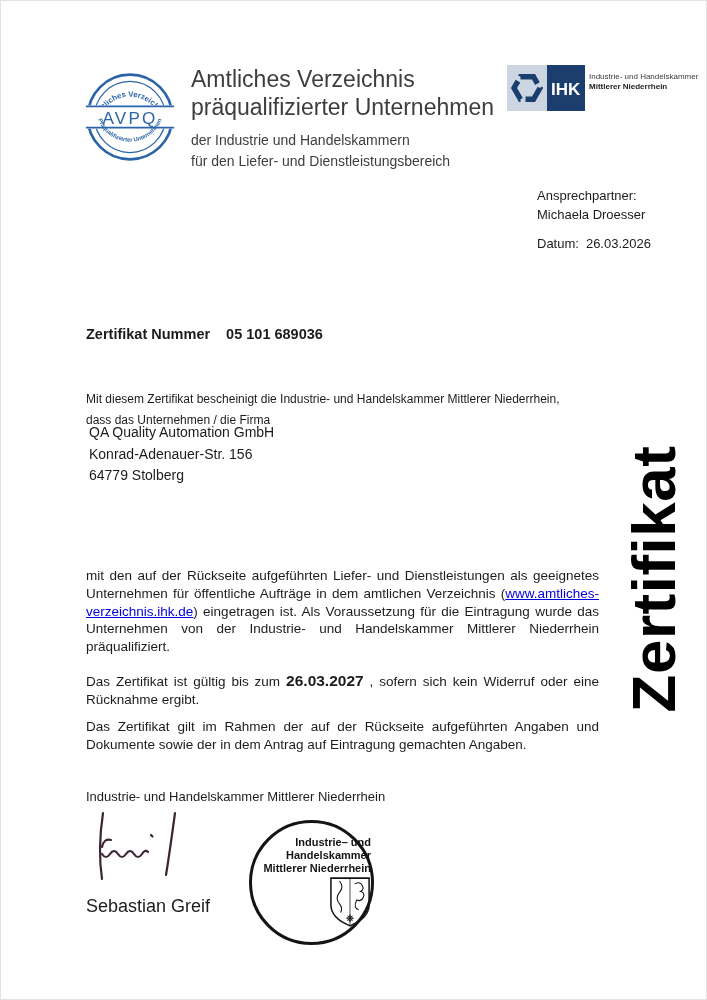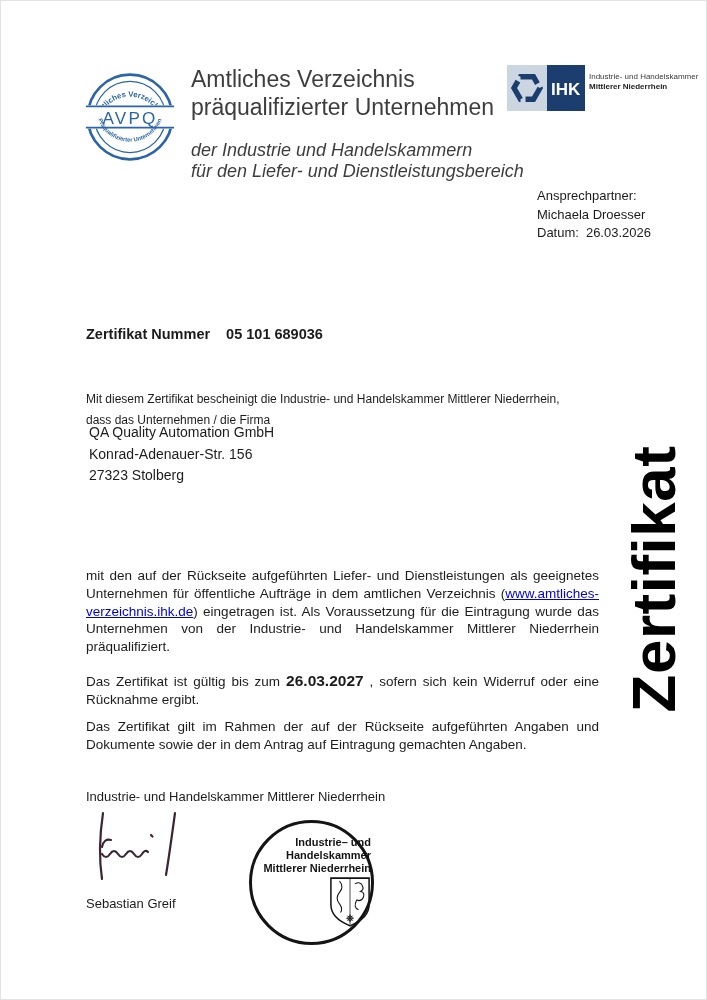--- a/index.html
+++ b/index.html
@@ -13,29 +13,29 @@
     font-family:"Liberation Sans", sans-serif;
     color:#1c1c1c;
     overflow:hidden;
   }
   .abs{position:absolute;}
 
   
   .avpq-logo{left:84px;top:69px;width:90px;height:94px;}
   .title-block{left:190px;top:64px;color:#3d3d3d;}
   .title-main{font-size:23px;line-height:28px;font-weight:400;}
-  .title-sub{font-size:18px;line-height:20.5px;margin-top:19px;font-style:italic;}
+  .title-sub{font-size:14px;line-height:20.5px;margin-top:9px;}
 
   .ihk-logo{left:506px;top:64px;display:flex;align-items:flex-start;}
   .ihk-text{margin-left:4px;padding-top:7px;font-size:8px;line-height:10px;color:#3a3a3a;}
   .ihk-text .b{font-weight:bold;color:#222;}
 
   
   .contact{left:536px;top:186px;font-size:13px;line-height:18.5px;}
-  .contact .date-row{}
+  .contact .date-row{margin-top:11px;}
   .contact .date-row .lbl{margin-right:7px;}
 
   
   .cert-number{left:85px;top:325px;font-size:14.5px;font-weight:bold;}
   .cert-number .val{margin-left:16px;}
 
   .intro{left:85px;top:388px;width:474px;font-size:12px;line-height:21px;}
 
   .company{left:88px;top:421px;font-size:14px;line-height:21.5px;}
 
@@ -43,21 +43,21 @@
   .eligibility{top:566px;}
   .validity{top:671px;}
   .scope{top:717px;}
   a.doclink{color:#0000dd;text-decoration:underline;}
   .bold{font-weight:normal;}
   .validity-date{font-weight:bold;font-size:15.5px;}
 
   
   .org-line{left:85px;top:788px;font-size:13px;}
   .signature-svg{left:86px;top:806px;}
-  .signer{left:85px;top:895px;font-size:13px;}
+  .signer{left:85px;top:895px;font-size:18px;}
 
   .stamp{
     left:248px;top:819px;width:125px;height:125px;
     border:3px solid #141414;border-radius:50%;
     box-sizing:border-box;text-align:right;
   }
   .stamp-text{margin-top:13px;font-size:11px;line-height:13px;font-weight:bold;color:#141414;}
   .stamp-shield{margin-top:1px;}
 
   
@@ -124,21 +124,21 @@
 
   <div class="abs cert-number">
     <span>Zertifikat Nummer</span><span class="val">05 101 689036</span>
   </div>
 
   <div class="abs intro">Mit diesem Zertifikat bescheinigt die Industrie- und Handelskammer Mittlerer Niederrhein, dass das Unternehmen / die Firma</div>
 
   <div class="abs company">
     <div>QA Quality Automation GmbH</div>
     <div>Konrad-Adenauer-Str. 156</div>
-    <div>27323 Stolberg</div>
+    <div>64779 Stolberg</div>
   </div>
 
   <div class="abs para eligibility">
     <span>mit den auf der Rückseite aufgeführten Liefer- und Dienstleistungen als geeignetes Unternehmen für öffentliche Aufträge in dem amtlichen Verzeichnis (</span><a class="doclink" href="#">www.amtliches-verzeichnis.ihk.de</a><span>) eingetragen ist. Als Voraussetzung für die Eintragung wurde das Unternehmen von der Industrie- und Handelskammer Mittlerer Niederrhein präqualifiziert.</span>
   </div>
 
   <div class="abs para validity">
     <span>Das Zertifikat ist gültig </span><span class="bold">bis zum </span><span class="validity-date">26.03.2027</span><span> , sofern sich kein Widerruf oder eine Rücknahme ergibt.</span>
   </div>
 

